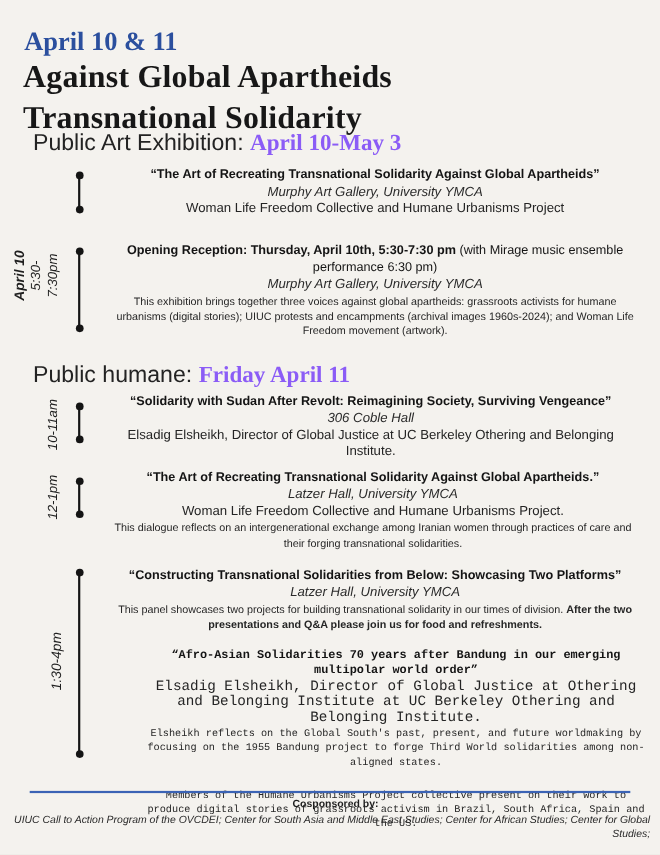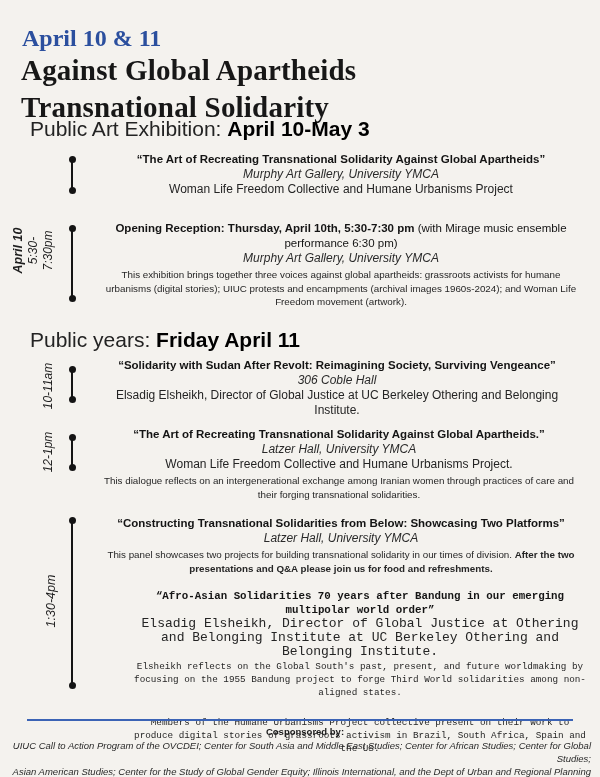--- a/index.html
+++ b/index.html
@@ -12,21 +12,21 @@
     position:absolute;left:22px;top:13px;
     font-family:"Liberation Serif",serif;font-weight:700;font-size:24px;color:#2b4f9e;margin-top:12px;
   }
   .hdr-title{
     position:absolute;left:21px;top:52px;
     font-family:"Liberation Serif",serif;font-weight:700;font-size:29px;
     line-height:37px;color:#171717;letter-spacing:.2px;
   }
   
   .sec-h{position:absolute;left:30px;font-size:21px;color:#232323;}
-  .sec-h .date{color:#000000;font-weight:700;}
+  .sec-h .date{color:#8b5cf6;font-weight:700;font-family:Liberation Serif, serif;}
   .sec-exh{top:117px;}
   .sec-forum{top:328px;}
   
   .evt{position:absolute;left:98px;text-align:center;}
   .evt .title{font-weight:700;font-size:11.5px;line-height:15px;color:#141414;}
   .evt .title .r{font-weight:400;}
   .evt .venue{font-style:italic;font-size:12px;line-height:15px;color:#2a2a2a;}
   .evt .line{font-size:12px;line-height:15px;color:#242424;}
   .evt .desc{font-size:9.8px;line-height:13.5px;margin-top:2px;color:#262626;}
   .evt .desc .b{font-weight:700;}
@@ -107,21 +107,21 @@
 
   <div class="evt b2">
     <div class="title">
       <span>Opening Reception: Thursday, April 10th, 5:30-7:30 pm</span><span class="r"> (with Mirage music ensemble performance 6:30 pm)</span>
     </div>
     <div class="venue">Murphy Art Gallery, University YMCA</div>
     <div class="desc">This exhibition brings together three voices against global apartheids: grassroots activists for humane urbanisms (digital stories); UIUC protests and encampments (archival images 1960s-2024); and Woman Life Freedom movement (artwork).</div>
   </div>
 
   <div class="sec-h sec-forum">
-    <span>Public years: </span><span class="date">Friday April 11</span>
+    <span>Public humane: </span><span class="date">Friday April 11</span>
   </div>
 
   <div class="evt b3">
     <div class="title">“Solidarity with Sudan After Revolt: Reimagining Society, Surviving Vengeance”</div>
     <div class="venue">306 Coble Hall</div>
     <div class="line">Elsadig Elsheikh, Director of Global Justice at UC Berkeley Othering and Belonging Institute.</div>
   </div>
 
   <div class="evt b4">
     <div class="title">“The Art of Recreating Transnational Solidarity Against Global Apartheids.”</div>
@@ -145,16 +145,15 @@
       <div>
         <div class="sdesc">Members of the Humane Urbanisms Project collective present on their work to produce digital stories of grassroots activism in Brazil, South Africa, Spain and the US.</div>
       </div>
     </div>
   </div>
 
   <div class="foot-hr"></div>
   <div class="foot-head">Cosponsored by:</div>
   <div class="foot-text">
     <span>UIUC Call to Action Program of the OVCDEI; Center for South Asia and Middle East Studies; Center for African Studies; Center for Global Studies;</span>
-    <span>Asian American Studies; Center for the Study of Global Gender Equity; Illinois International, and the Dept of Urban and Regional Planning</span>
   </div>
 
 </div>
 
 </body></html>

